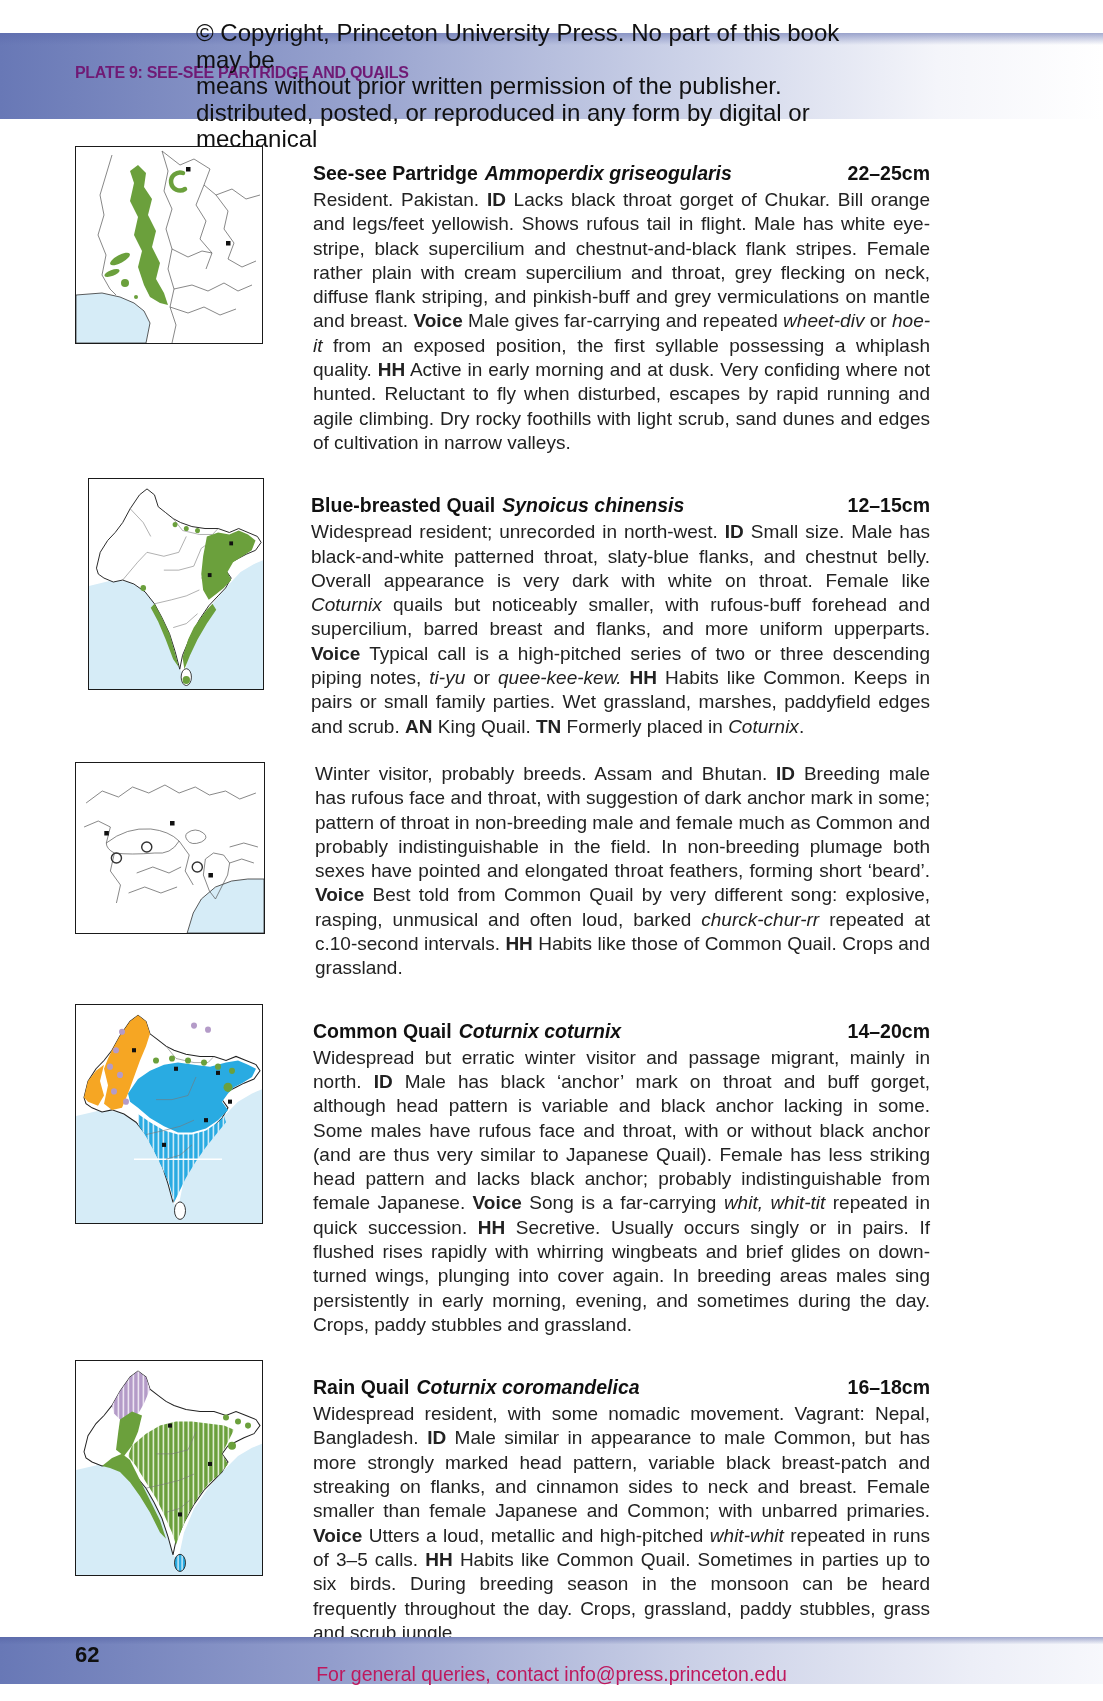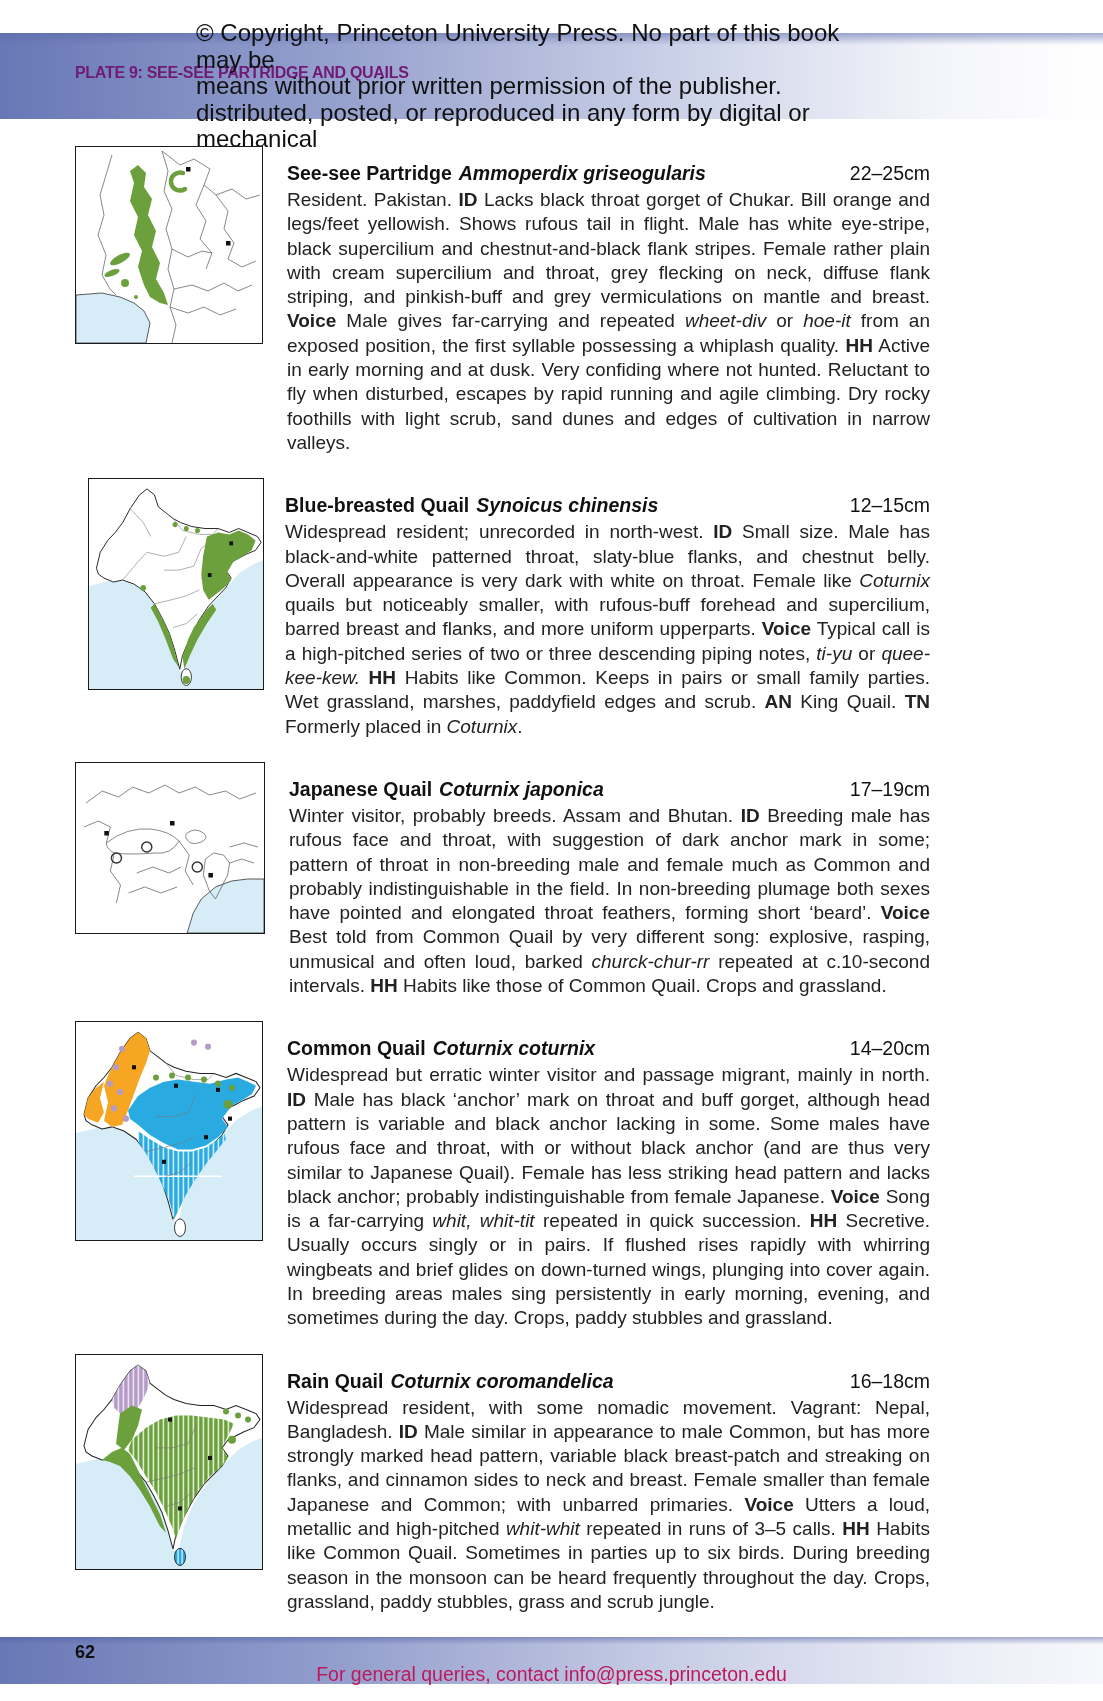--- a/index.html
+++ b/index.html
@@ -18,37 +18,37 @@
     position:absolute;left:75px;top:64px;
     font-size:16px;font-weight:700;letter-spacing:-0.3px;color:#701a75;
     white-space:nowrap;
   }
   .copyright{
     position:absolute;left:196px;top:20px;width:680px;
     font-size:24px;line-height:26.5px;color:#101010;
   }
   
   .content{position:absolute;left:75px;top:146px;width:855px;}
-  .row{display:flex;align-items:flex-start;margin-bottom:23px;}
+  .row{display:flex;align-items:flex-start;margin-bottom:23px;gap:26px;}
   .map{flex:0 0 186px;margin-right:24px;}
   .map svg{display:block;background:#fff;border:1.3px solid #1a1a1a;}
   .map.indent{margin-left:13px;margin-right:11px;}
   .text{width:645px;}
   .heading{display:flex;align-items:baseline;font-size:19.5px;font-weight:700;margin:0 0 3px 0;color:#111;}
   .sci{font-style:italic;margin-left:7px;margin-top:16px;}
-  .size{margin-left:auto;font-weight:400;}
+  .size{margin-left:auto;font-weight:700;}
   .body{font-size:19px;line-height:24.3px;text-align:justify;color:#222;}
   
   .footer-band{
     position:absolute;left:0;top:1637px;width:1103px;height:47px;
     background:
       linear-gradient(to bottom, rgba(80,94,160,.5) 0%, rgba(255,255,255,0) 16%),
       linear-gradient(to right,#6878b6 0%,#929dcc 30%,#c9cfe6 62%,#eceef7 88%,#f7f8fc 100%);
   }
-  .page-number{position:absolute;left:75px;top:1642px;font-size:18px;font-weight:700;color:#101010;}
+  .page-number{position:absolute;left:75px;top:1642px;font-size:22px;font-weight:700;color:#101010;}
   .footer-contact{
     position:absolute;left:0;top:1663px;width:1103px;text-align:center;
     font-size:19.5px;color:#be185d;
   }
 </style>
 </head>
 <body>
 
 <div class="header-band"></div>
 <div class="plate-title">PLATE 9: SEE-SEE PARTRIDGE AND QUAILS</div>
@@ -166,25 +166,20 @@
           <circle cx="120" cy="104" r="5"></circle>
         </g>
         <g fill="#111">
           <rect x="28" y="68" width="4.5" height="4.5"></rect>
           <rect x="93" y="58" width="4.5" height="4.5"></rect>
           <rect x="131" y="110" width="4.5" height="4.5"></rect>
         </g>
       </svg>
     </div>
     <div class="text">
-      <div class="heading">
-        <span>Japanese Quail</span>
-        <span class="sci">Coturnix japonica</span>
-        <span class="size">17–19cm</span>
-      </div>
       <div class="body"><span>Winter visitor, probably breeds. Assam and Bhutan. </span><span style="font-weight: 700;">ID</span><span> Breeding male has rufous face and throat, with suggestion of dark anchor mark in some; pattern of throat in non-breeding male and female much as Common and probably indistinguishable in the field. In non-breeding plumage both sexes have pointed and elongated throat feathers, forming short ‘beard’. </span><span style="font-weight: 700;">Voice</span><span> Best told from Common Quail by very different song: explosive, rasping, unmusical and often loud, barked </span><span style="font-style: italic;">churck-chur-rr</span><span> repeated at c.10-second intervals. </span><span style="font-weight: 700;">HH</span><span> Habits like those of Common Quail. Crops and grassland.</span></div>
     </div>
   </div>
 
   <div class="row">
     <div class="map">
       <svg width="186" height="218" viewBox="0 0 186 212" preserveAspectRatio="none">
         <defs>
           <pattern id="bluehatch" width="5" height="6" patternUnits="userSpaceOnUse">
             <rect width="5" height="6" fill="#29abe2"></rect>

